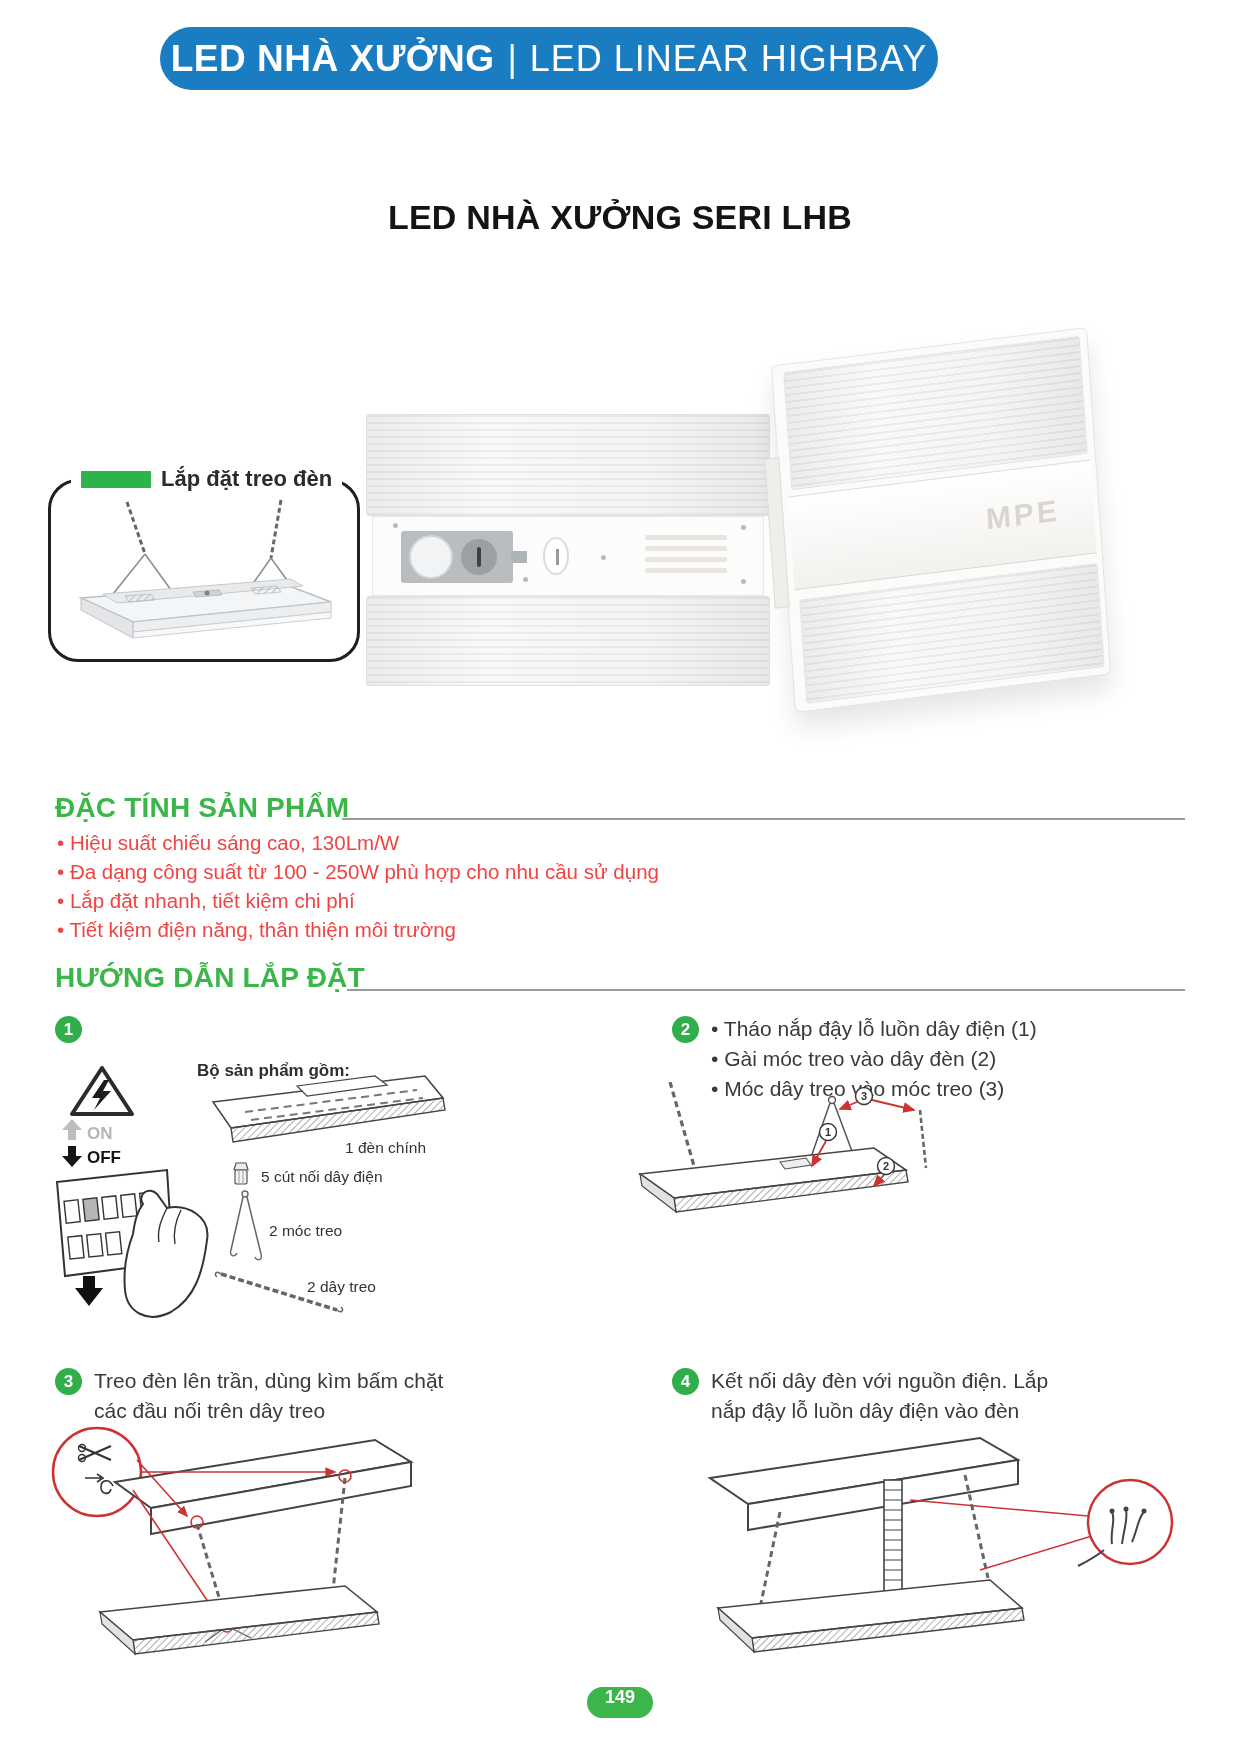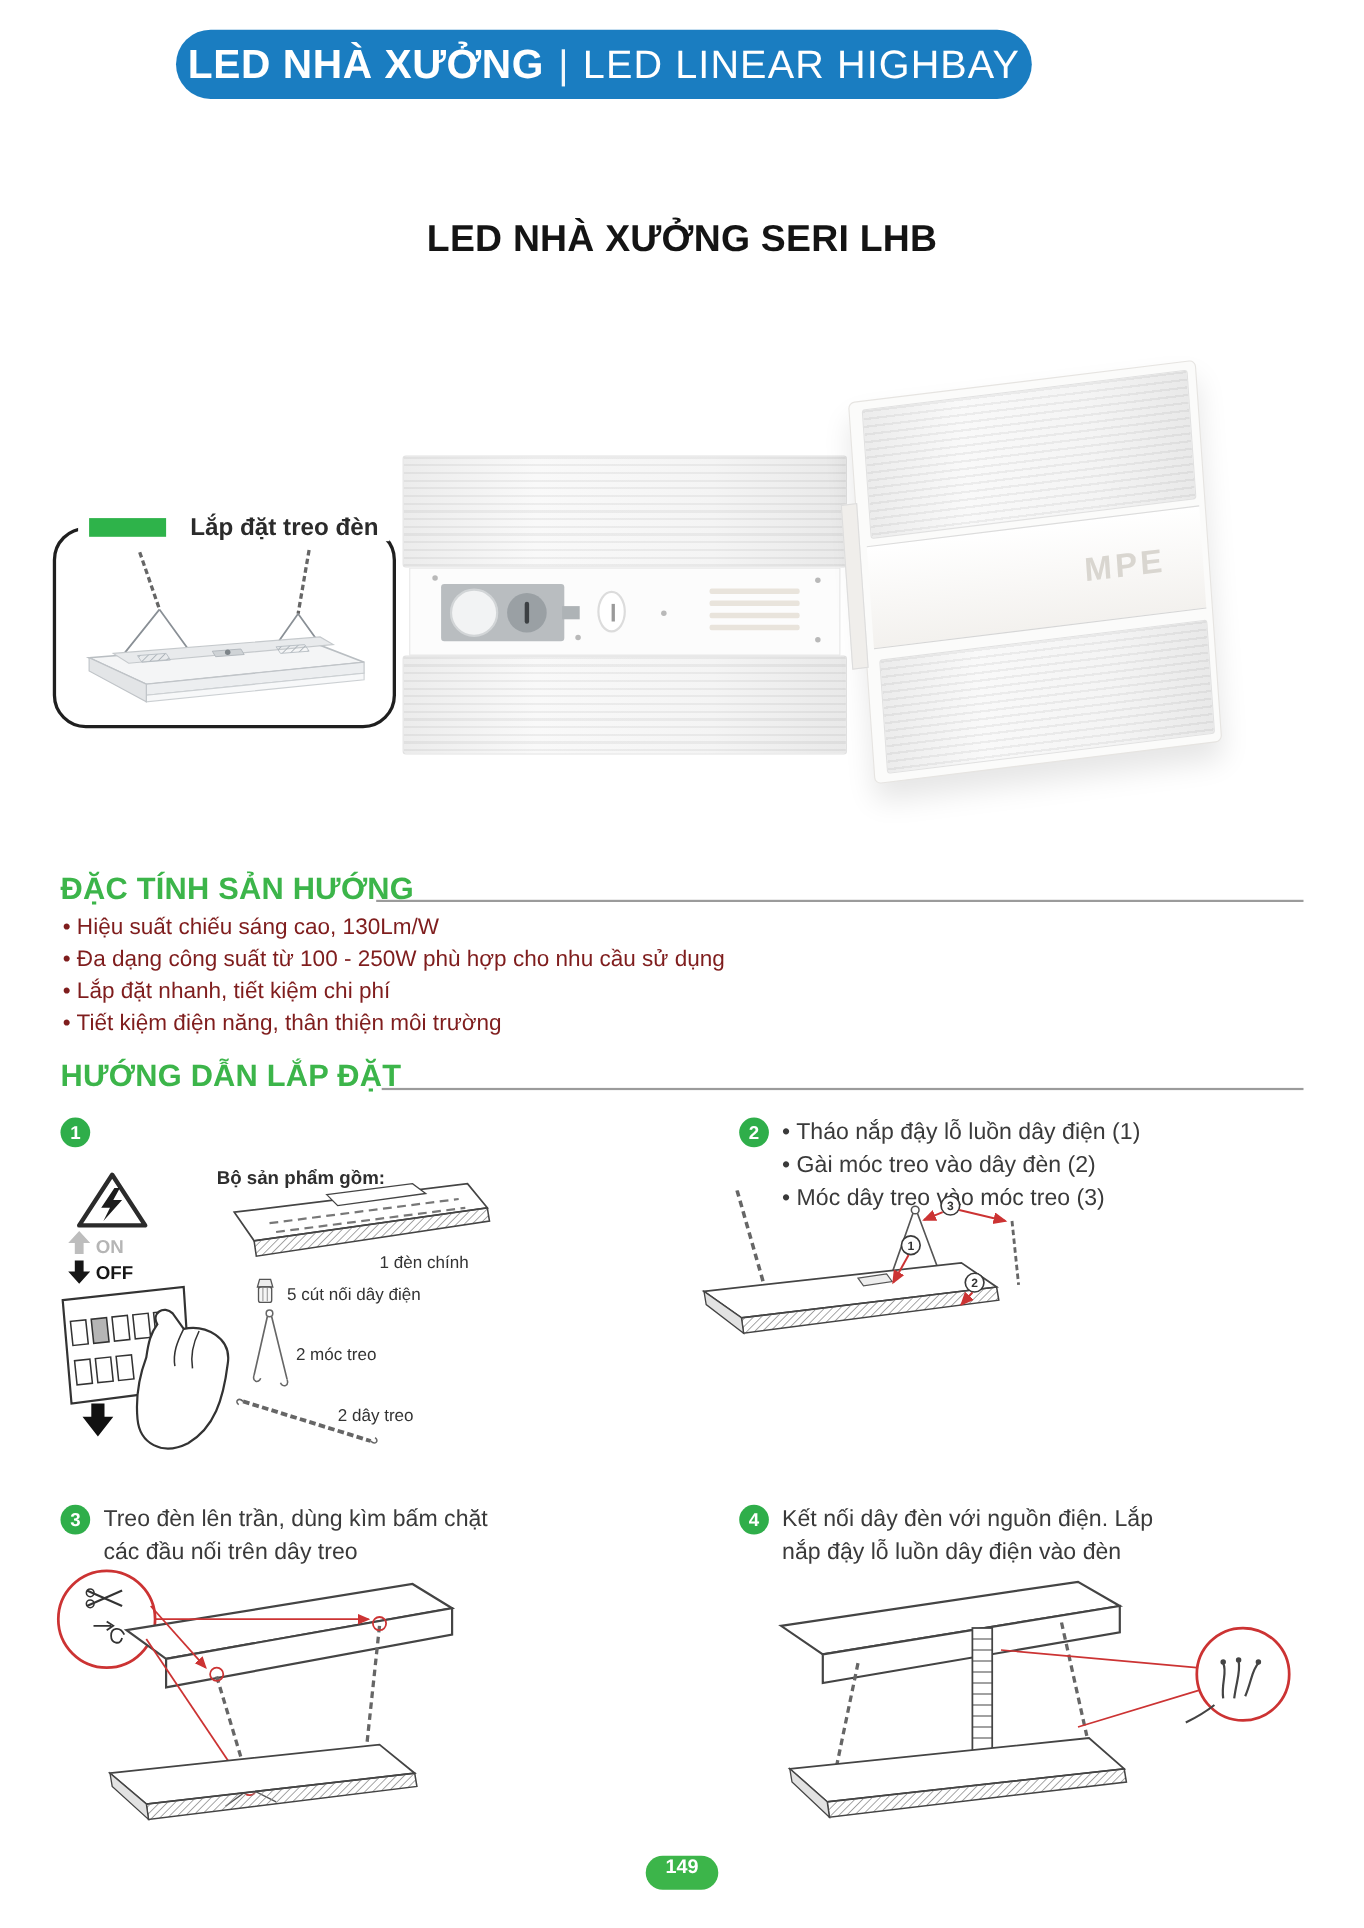--- a/index.html
+++ b/index.html
@@ -15,21 +15,21 @@
   .header-badge .sep { font-size:36px; font-weight:300; opacity:.95; }
   .header-badge .r { font-size:36px; font-weight:400; letter-spacing:1px; }
 
   .series-title { position:absolute; left:0; top:198px; width:100%; text-align:center;
     font-size:34px; font-weight:bold; color:#141414; letter-spacing:.2px; }
 
   
   .hang-frame { position:absolute; left:48px; top:479px; width:312px; height:183px;
     border:3px solid #1f1f1f; border-radius:30px; background:#fff; }
   .hang-label { position:absolute; top:-16px; left:20px; background:#fff; padding:0 10px;
-    display:flex; align-items:center; gap:22px; }
+    display:flex; align-items:center; gap:10px; }
   .green-bar { width:70px; height:17px; background:#2eb34a; }
   .hang-label .t { font-size:22px; font-weight:bold; color:#2b2b2b; white-space:nowrap; }
   .hang-frame svg { position:absolute; left:4px; top:16px; }
 
   
   .product-back { position:absolute; left:366px; top:414px; width:404px; height:272px; }
   .ribs { background:
       repeating-linear-gradient(180deg, rgba(0,0,0,0.05) 0 2px, rgba(0,0,0,0) 2px 7px),
       linear-gradient(90deg,#ececec,#f9f9f9 30%,#f4f4f4 70%,#e9e9e9);
       border:1px solid #e1e1e1; border-radius:3px; }
@@ -62,21 +62,21 @@
   .pf-brand { font-size:30px; font-weight:bold; letter-spacing:3px; color:#d9d6d0; }
   .pf-bottom { position:absolute; left:12px; right:6px; bottom:8px; height:104px; }
   .pf-bracket { position:absolute; left:-13px; top:92px; width:15px; height:150px; background:#f0eeeb; border:1px solid #ddd; }
 
   
   .section-head { position:absolute; left:55px; }
   .section-head h2 { font-size:28px; font-weight:bold; color:#3cb54a; letter-spacing:.2px; }
   .rule { position:absolute; border-top:2px solid #9b9b9b; }
 
   .features { position:absolute; left:57px; top:828px; list-style:none; }
-  .features li { font-size:20.5px; line-height:29px; color:#7f1d1d; }
+  .features li { font-size:20.5px; line-height:29px; color:#ef4444; }
   .features li::before { content:"• "; }
 
   
   .step-head { position:absolute; display:flex; gap:12px; align-items:flex-start; }
   .step-num { flex:0 0 auto; width:27px; height:27px; border-radius:50%; background:#2fae4a; color:#fff;
       font-size:17px; font-weight:bold; display:flex; align-items:center; justify-content:center; margin-top:2px; }
   .step-lines div { font-size:21px; line-height:30px; color:#3a3a3a; }
 
   .diagram { position:absolute; }
   svg text { font-family:"Liberation Sans", sans-serif; }
@@ -156,21 +156,21 @@
     <div class="pf-body"></div>
     <div class="pf-bracket"></div>
     <div class="pf-top ribs"></div>
     <div class="pf-mid">
       <span class="pf-brand">MPE</span>
     </div>
     <div class="pf-bottom ribs"></div>
   </div>
 
   <div class="section-head" style="top:792px;">
-    <h2>ĐẶC TÍNH SẢN HƯỚNG</h2>
+    <h2>ĐẶC TÍNH SẢN PHẨM</h2>
   </div>
   <div class="rule" style="left:342px; top:818px; width:843px;"></div>
   <ul class="features">
     <li>Hiệu suất chiếu sáng cao, 130Lm/W</li>
     <li>Đa dạng công suất từ 100 - 250W phù hợp cho nhu cầu sử dụng</li>
     <li>Lắp đặt nhanh, tiết kiệm chi phí</li>
     <li>Tiết kiệm điện năng, thân thiện môi trường</li>
   </ul>
 
   <div class="section-head" style="top:962px;">

